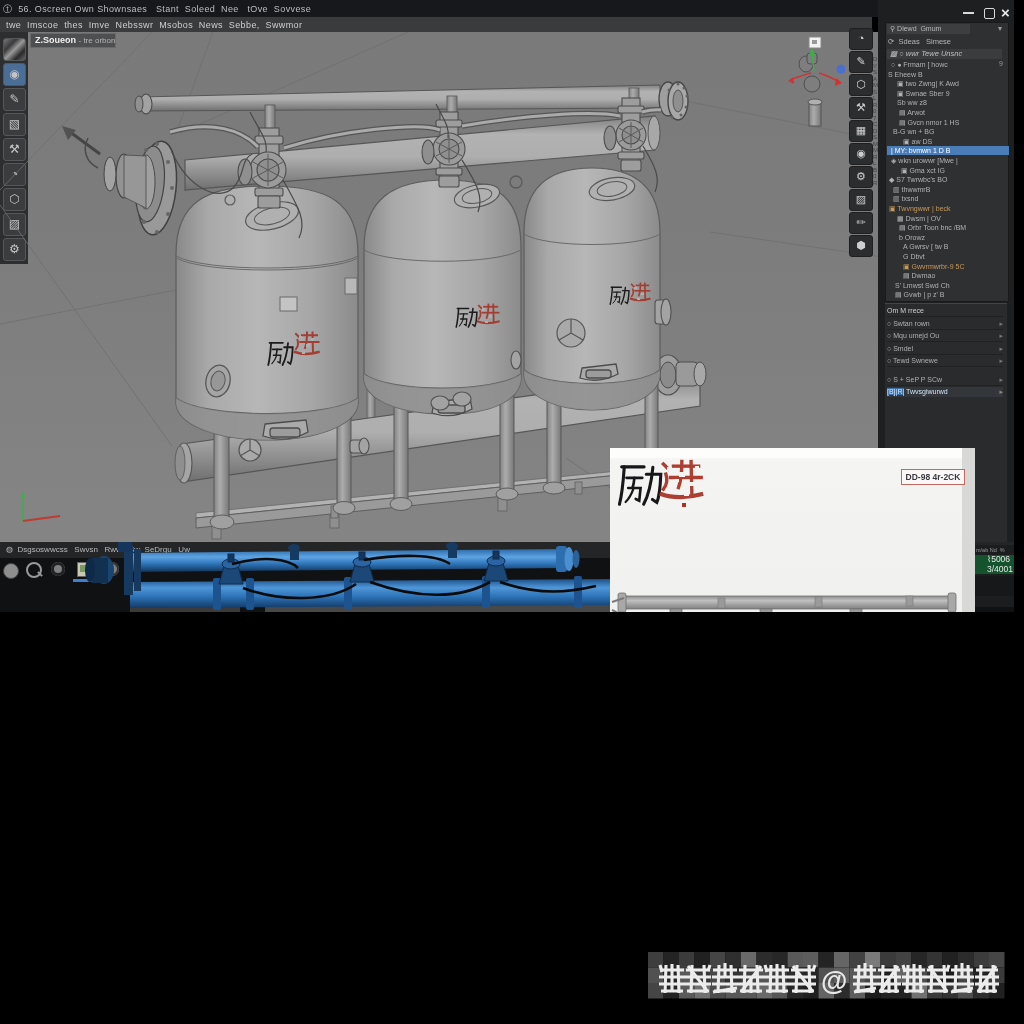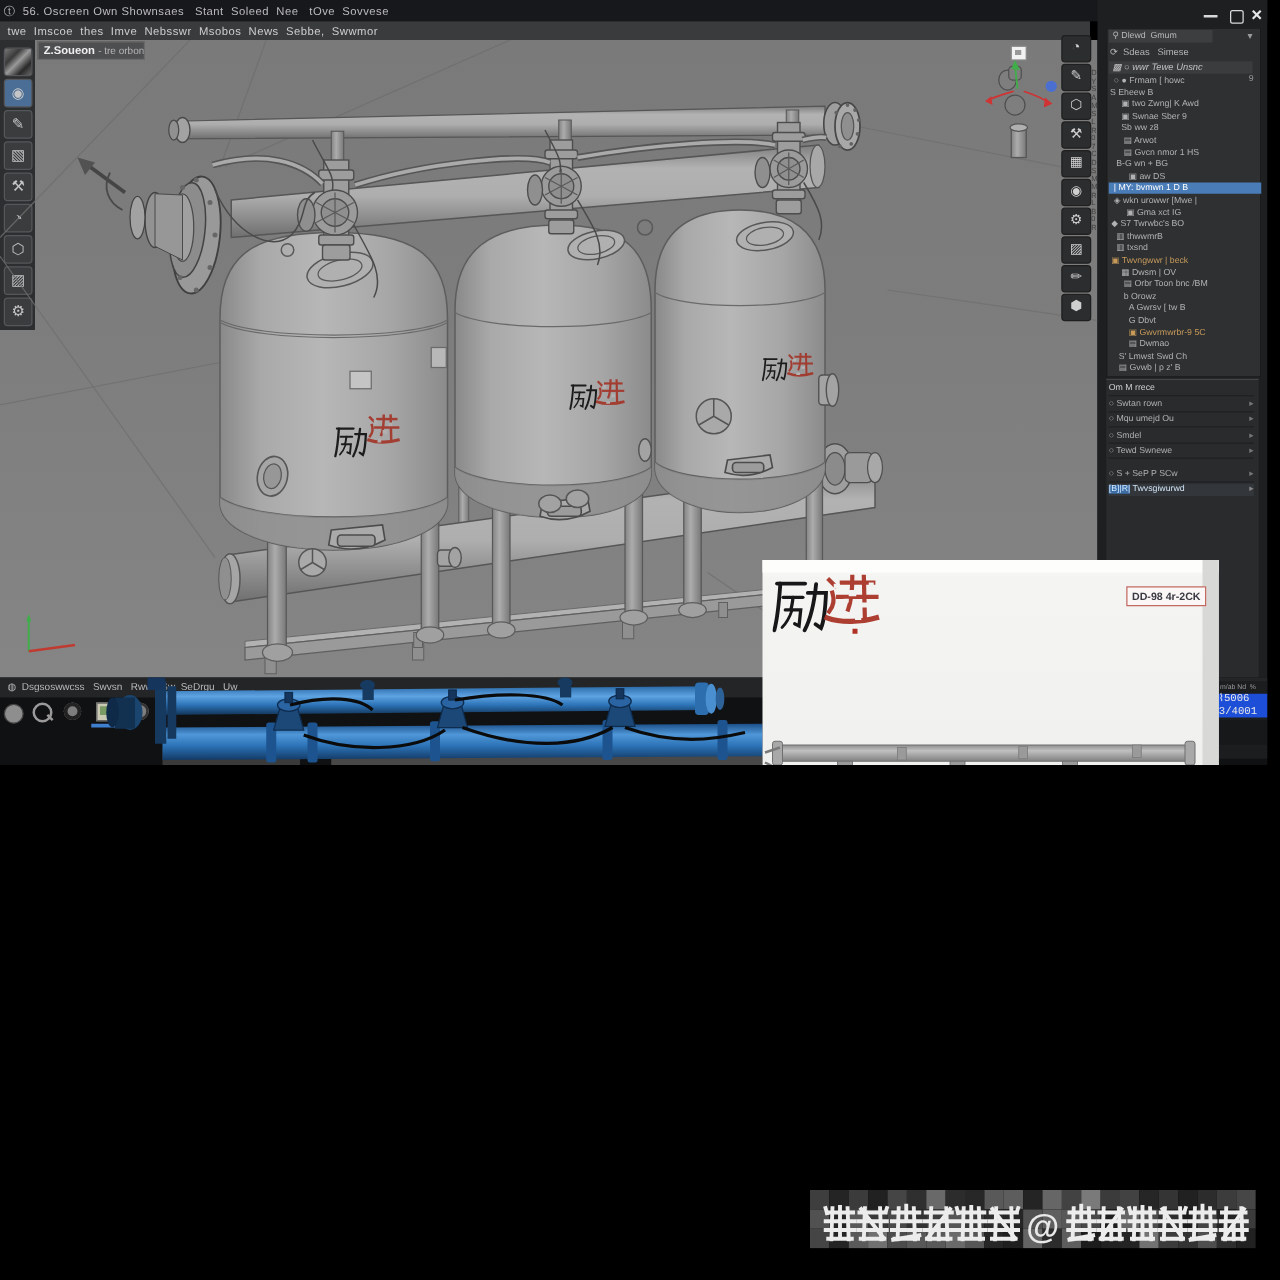--- a/index.html
+++ b/index.html
@@ -566,21 +566,21 @@
    <rect x="296" y="8" width="7" height="10"></rect>
   </g>
  </svg>
  <div class="abs" style="left:30px;top:170px;width:70px;height:8px;background:#bdbdbb;"></div>
  <div class="abs" style="left:120px;top:170px;width:90px;height:8px;background:#c2c2c0;"></div>
  <div class="abs" style="left:225px;top:170px;width:60px;height:8px;background:#bdbdbb;"></div>
 </div>
 
 <div class="abs" style="left:975px;top:545px;width:39px;height:62px;background:#1b1d1f;z-index:5;">
  <div style="color:#9a9a9a;font-size:5.5px;padding:2px 1px;white-space:nowrap;">m/ab&nbsp;Nd&nbsp;&nbsp;%</div>
- <div style="color:#e8e8e8;font-size:8.5px;line-height:9.5px;padding-left:0;background:#1d4ed8;font-family:Liberation Mono, monospace;">⌇5006<br>3/4001</div>
+ <div style="color:#e8e8e8;font-size:8.5px;line-height:9.5px;padding-left:12px;background:#14532d;">⌇5006<br>3/4001</div>
  <div style="height:20px;background:#17181a;margin-top:2px;"></div>
 </div>
 
 <div class="abs" style="left:0;top:612px;width:1024px;height:412px;background:#000;z-index:7;" id="bottomblack"></div>
 <svg class="abs" style="left:640px;top:950px;z-index:8;" width="384" height="60" viewBox="0 0 384 60">
  <g id="wmblocks">
       <rect x="8" y="2" width="15.5" height="15.5" fill="rgb(62,62,62)"></rect>
       <rect x="23.5" y="2" width="15.5" height="15.5" fill="rgb(36,36,36)"></rect>
       <rect x="39" y="2" width="15.5" height="15.5" fill="rgb(59,59,59)"></rect>
       <rect x="54.5" y="2" width="15.5" height="15.5" fill="rgb(33,33,33)"></rect>

